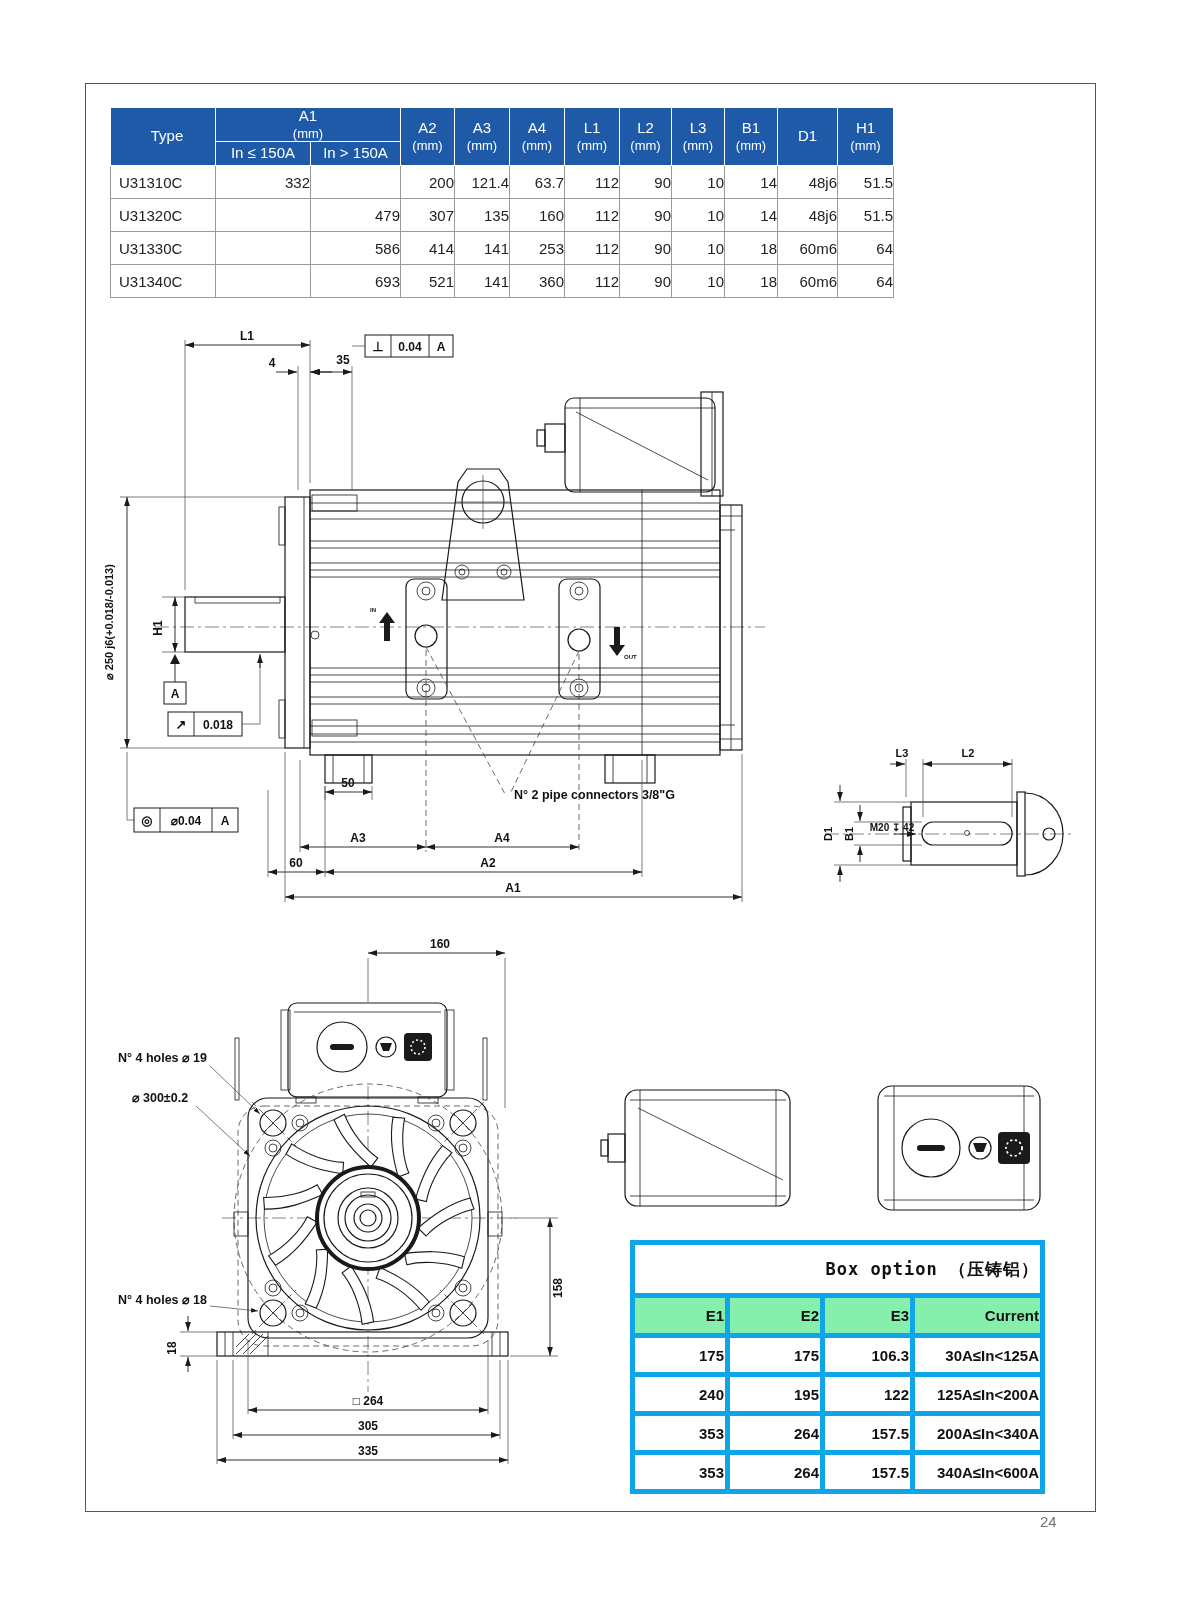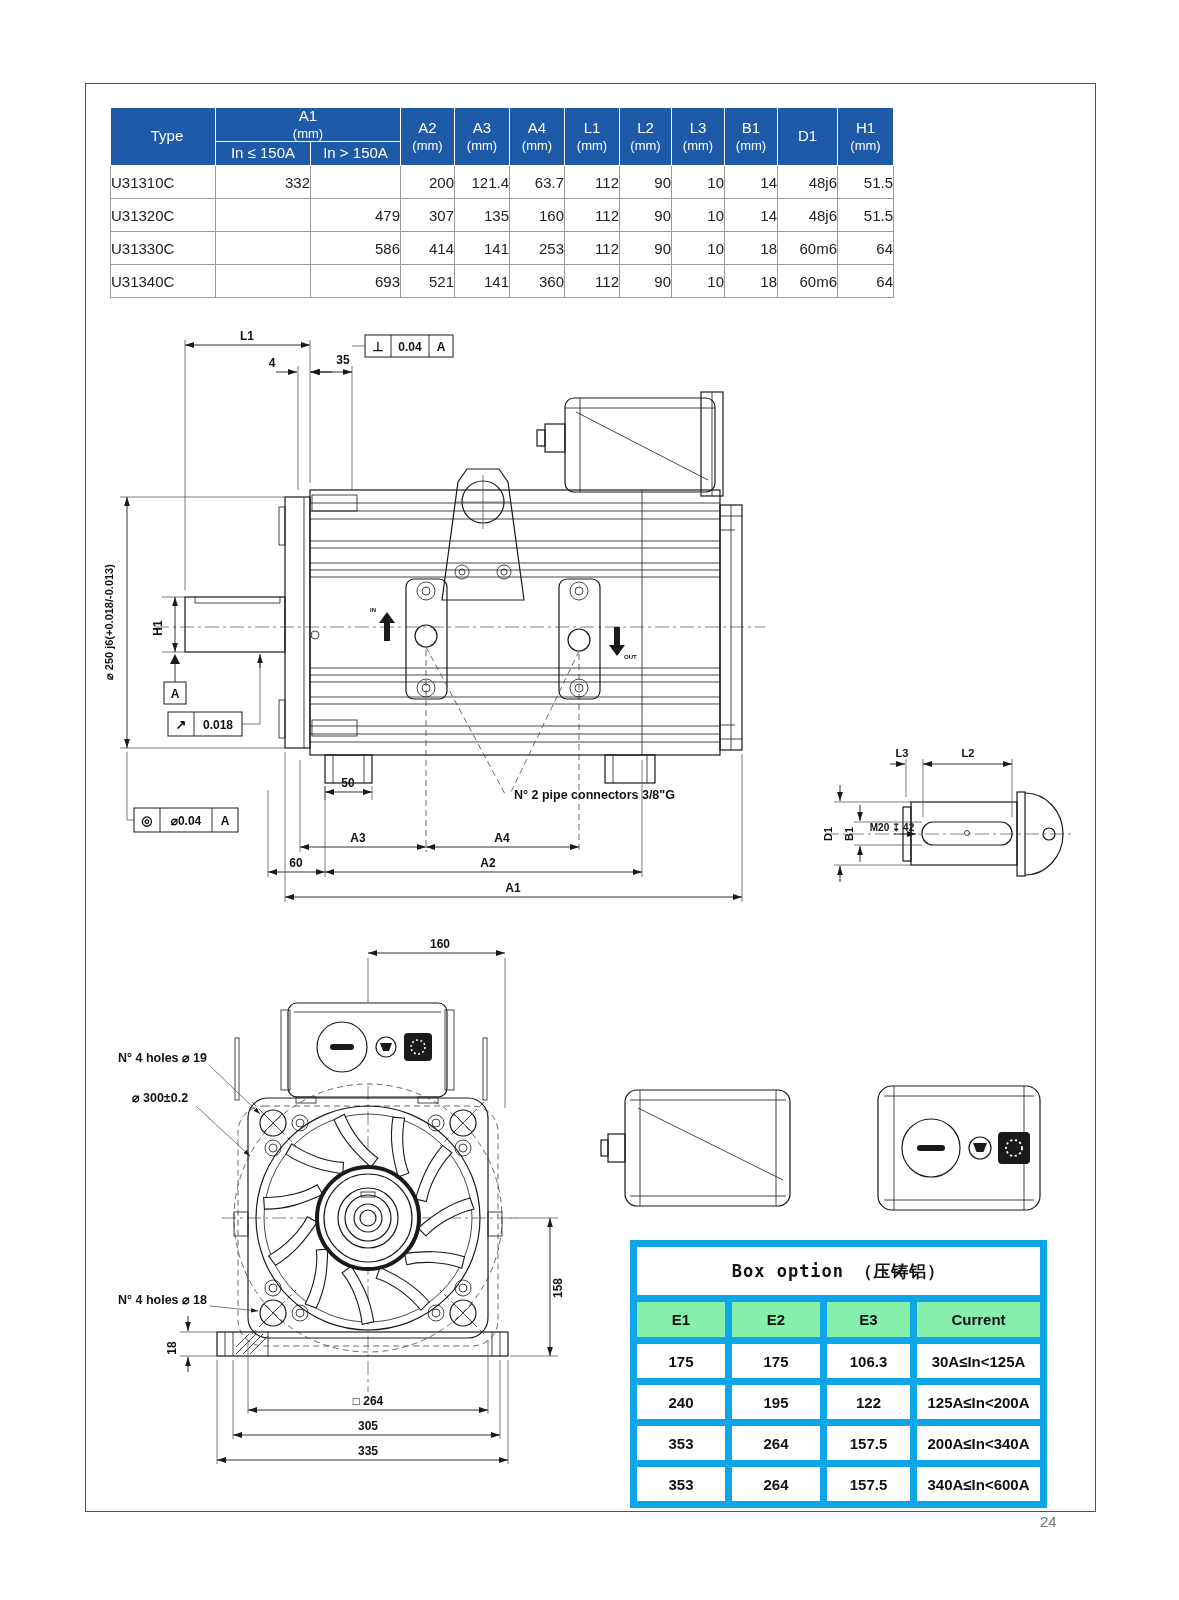--- a/index.html
+++ b/index.html
@@ -11,27 +11,27 @@
 
   
   table{border-collapse:collapse;}
   .dimtab{position:absolute;left:110px;top:107px;width:783px;table-layout:fixed;
           font-size:15px;}
   .dimtab th{background:#1f5aa8;color:#fff;font-weight:400;border:1px solid #ffffff;
              padding:0;line-height:1.1;}
   .dimtab th.typeh{text-align:center;padding-left:8px;}
   .dimtab td{border:1px solid #9a9a9a;text-align:right;height:32px;padding:0;
              background:#fff;color:#222;}
-  .dimtab td.typec{text-align:left;}
+  .dimtab td.typec{text-align:left;padding-left:8px;}
   .dimtab .unit{font-size:13px;}
 
   
   .boxtab{position:absolute;left:630px;top:1240px;width:410px;table-layout:fixed;
           font-size:15px;}
-  .boxtab td,.boxtab th{border:7px solid #0ea5e9;text-align:center;color:#111;}
+  .boxtab td,.boxtab th{border:5px solid #0ea5e9;text-align:right;color:#111;}
   .boxtab .title{height:46px;font-family:"DejaVu Sans Mono","Liberation Sans",monospace;
                  font-size:17px;font-weight:600;letter-spacing:1px;}
   .boxtab th{height:33px;font-weight:700;background:#86efac;}
   .boxtab td{height:32px;font-weight:700;}
 
   svg{position:absolute;overflow:visible;}
   svg text{font-family:"Liberation Sans",sans-serif;fill:#111;}
   .dim{font-size:12px;font-weight:700;}
   .dimS{font-size:11px;font-weight:700;}
   .note{font-size:12.5px;font-weight:700;}

